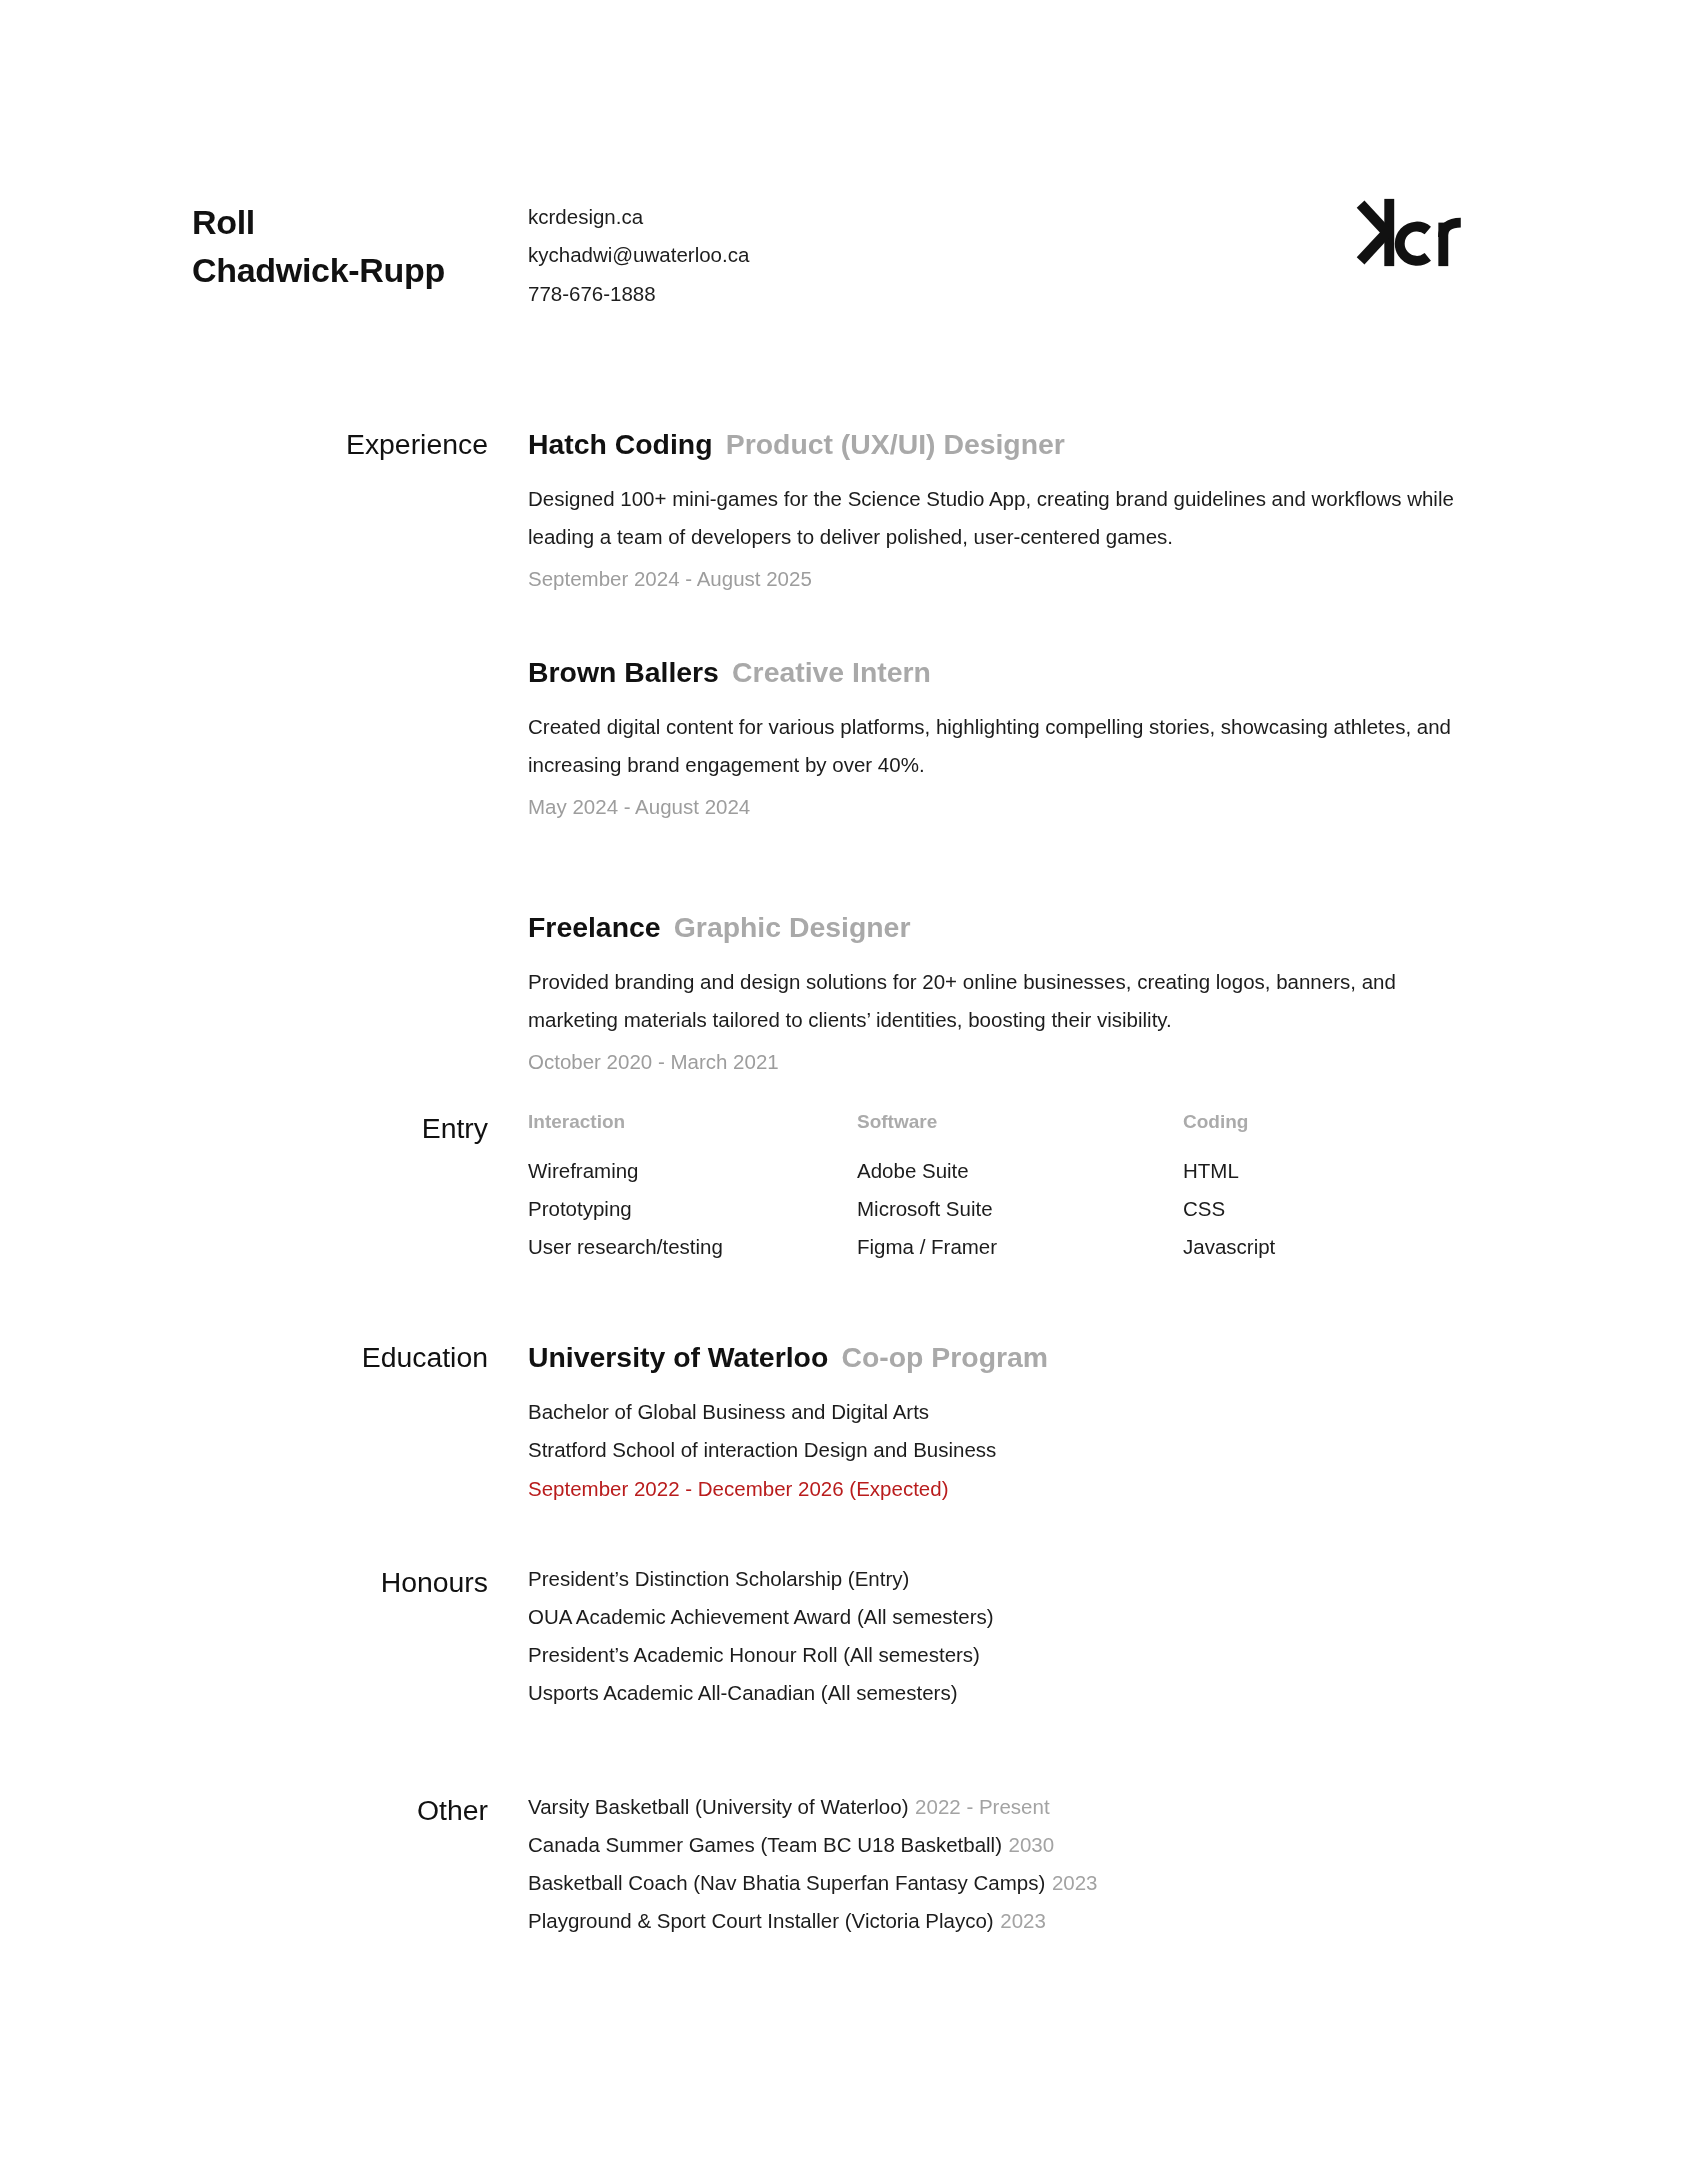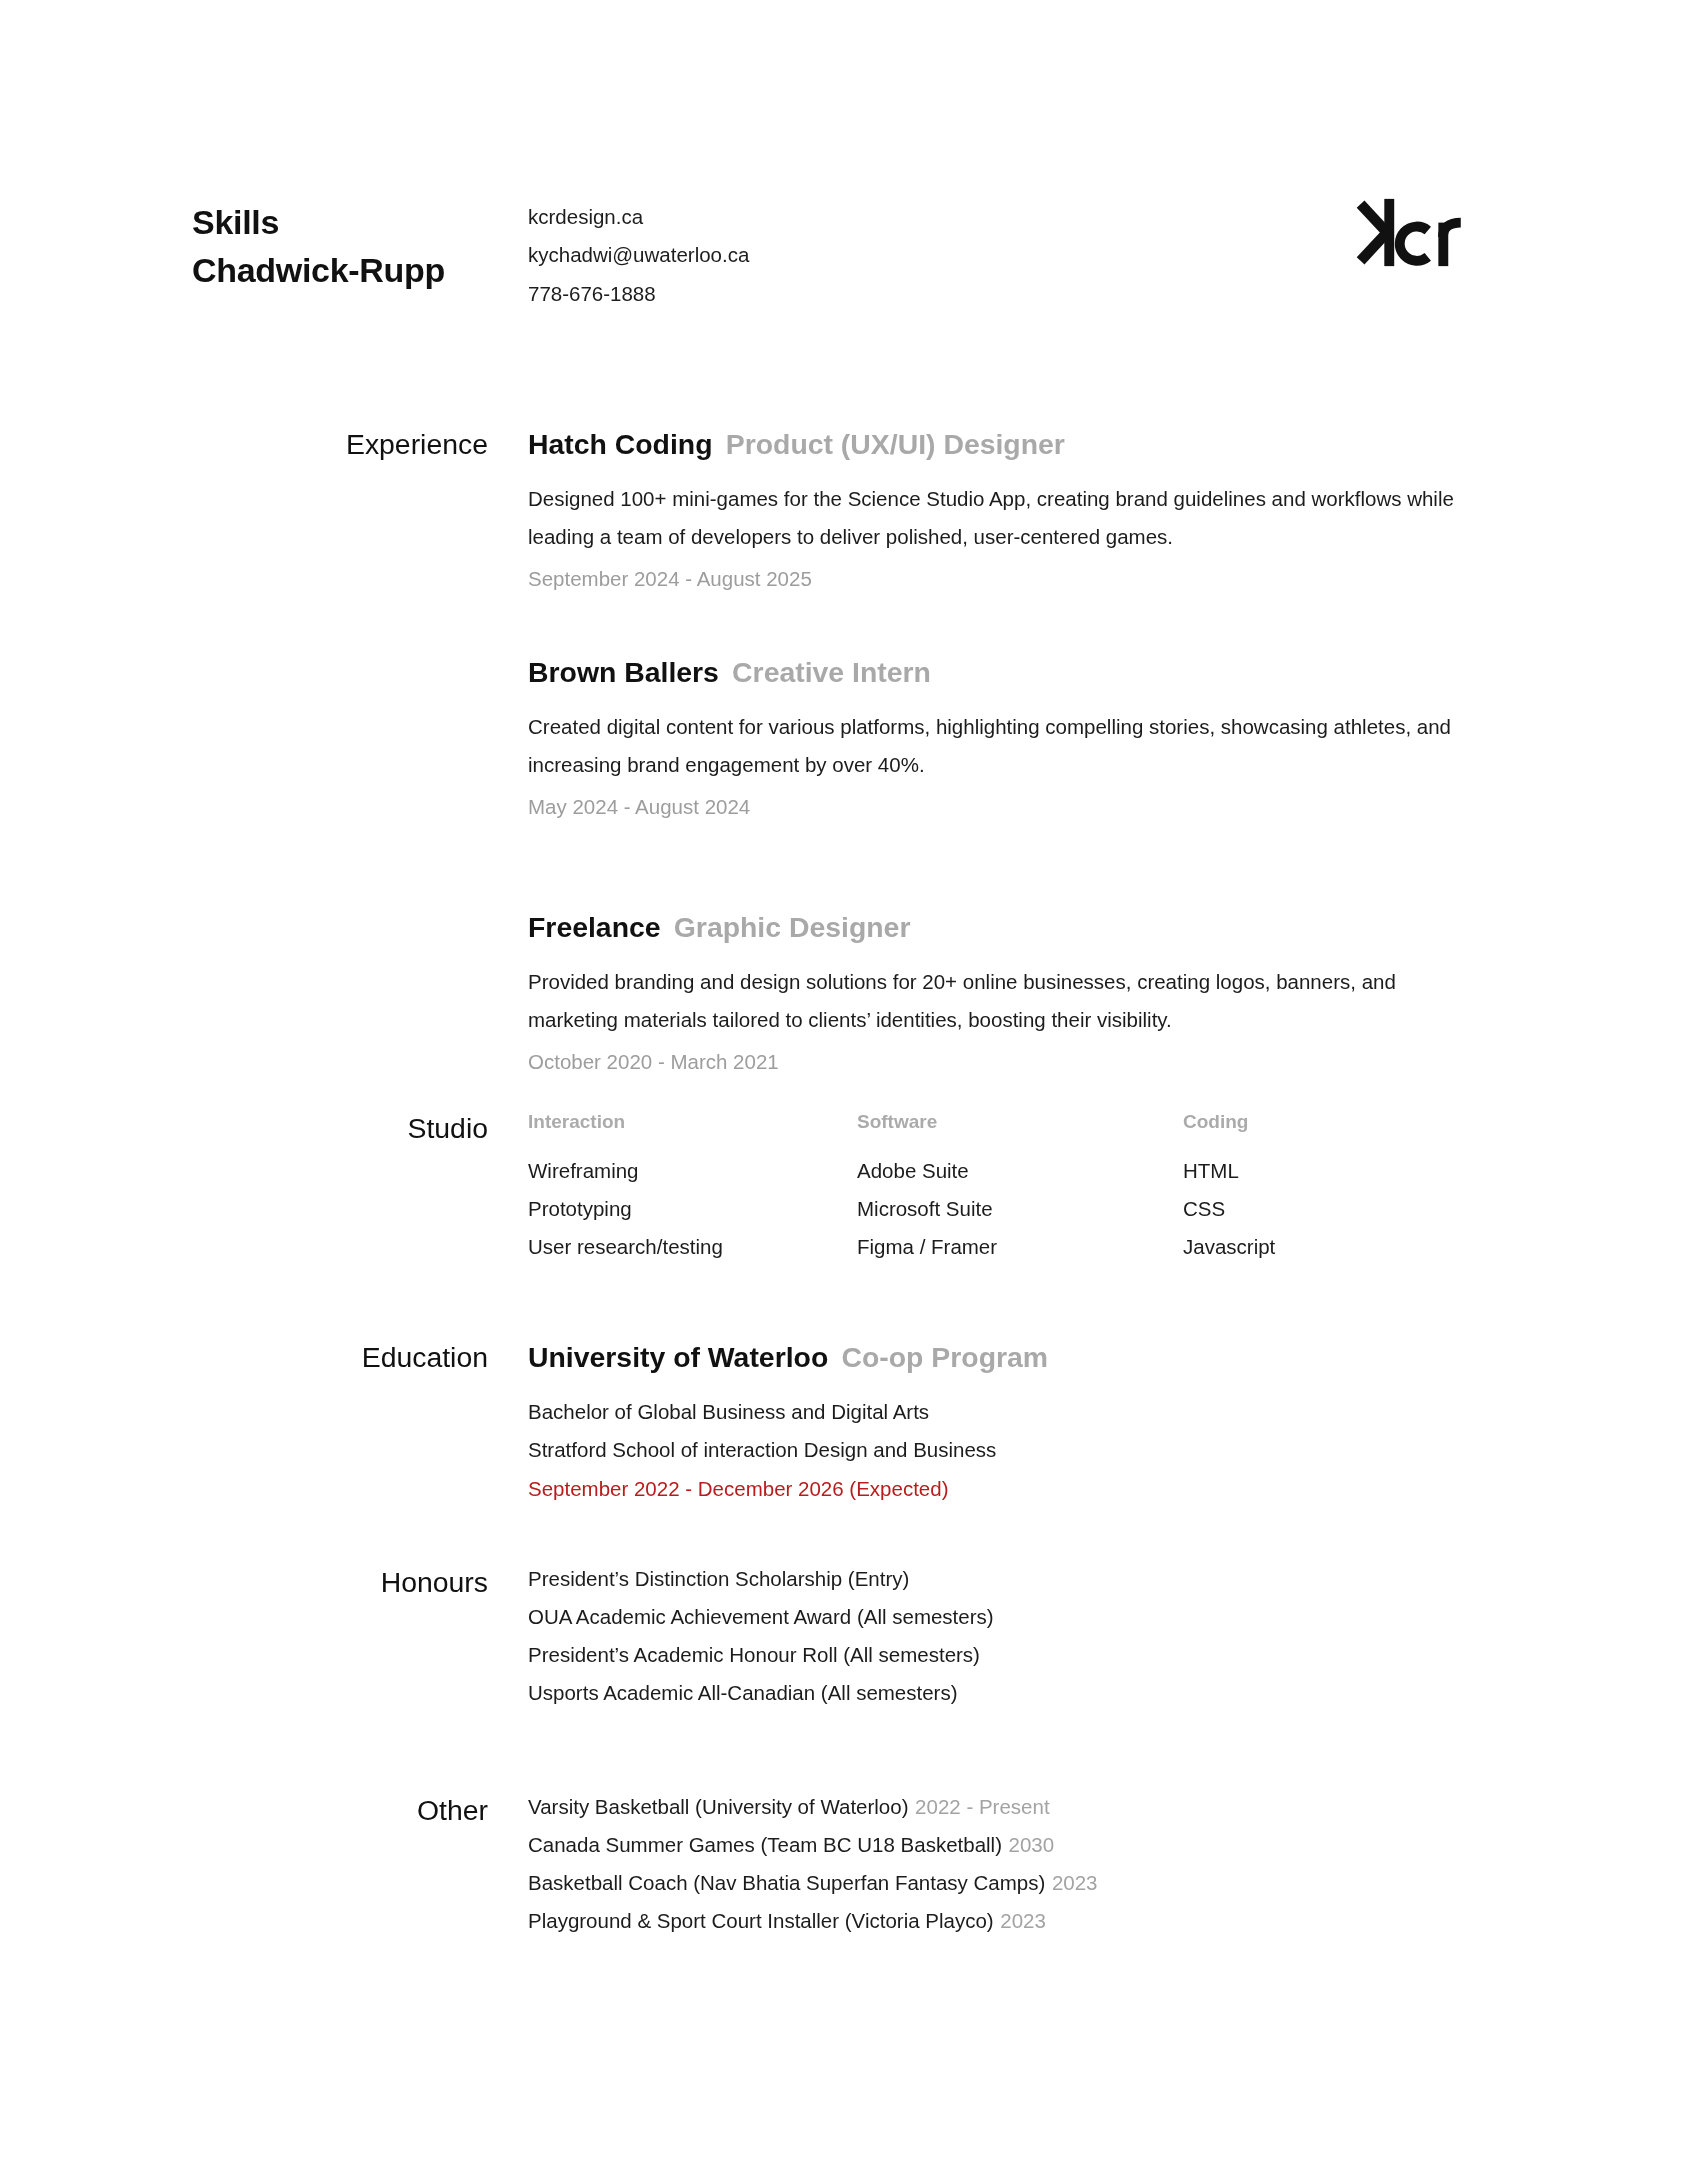--- a/index.html
+++ b/index.html
@@ -50,21 +50,21 @@
   
   .simple-list { font-size:20.5px; line-height:1.86; color:#1c1c1c; }
   .other-dates { color:#a3a3a3; margin-left:6.6px; }
 </style>
 </head>
 <body>
 
 <div class="page">
 
   <div class="name">
-    <div>Skills</div>
+    <div>Roll</div>
     <div>Chadwick-Rupp</div>
   </div>
 
   <div class="contact">
     <div>kcrdesign.ca</div>
     <div>kychadwi@uwaterloo.ca</div>
     <div>778-676-1888</div>
   </div>
 
   <div class="logo">
@@ -97,21 +97,21 @@
   </div>
 
   <div class="block" style="top:910px">
     <div class="entry-head">
       <span>Freelance</span><span class="role">Graphic Designer</span>
     </div>
     <div class="entry-desc">Provided branding and design solutions for 20+ online businesses, creating logos, banners, and marketing materials tailored to clients’ identities, boosting their visibility.</div>
     <div class="entry-dates">October 2020 - March 2021</div>
   </div>
 
-  <div class="section-label" style="top:1111px">Studio</div>
+  <div class="section-label" style="top:1111px">Entry</div>
 
   <div class="block" style="top:1111px; width:961px; height:198px">
     <div class="skills-col" style="left:0">
       <div class="skills-col-title">Interaction</div>
       <div class="skills-items">
         <div>Wireframing</div>
         <div>Prototyping</div>
         <div>User research/testing</div>
       </div>
     </div>

